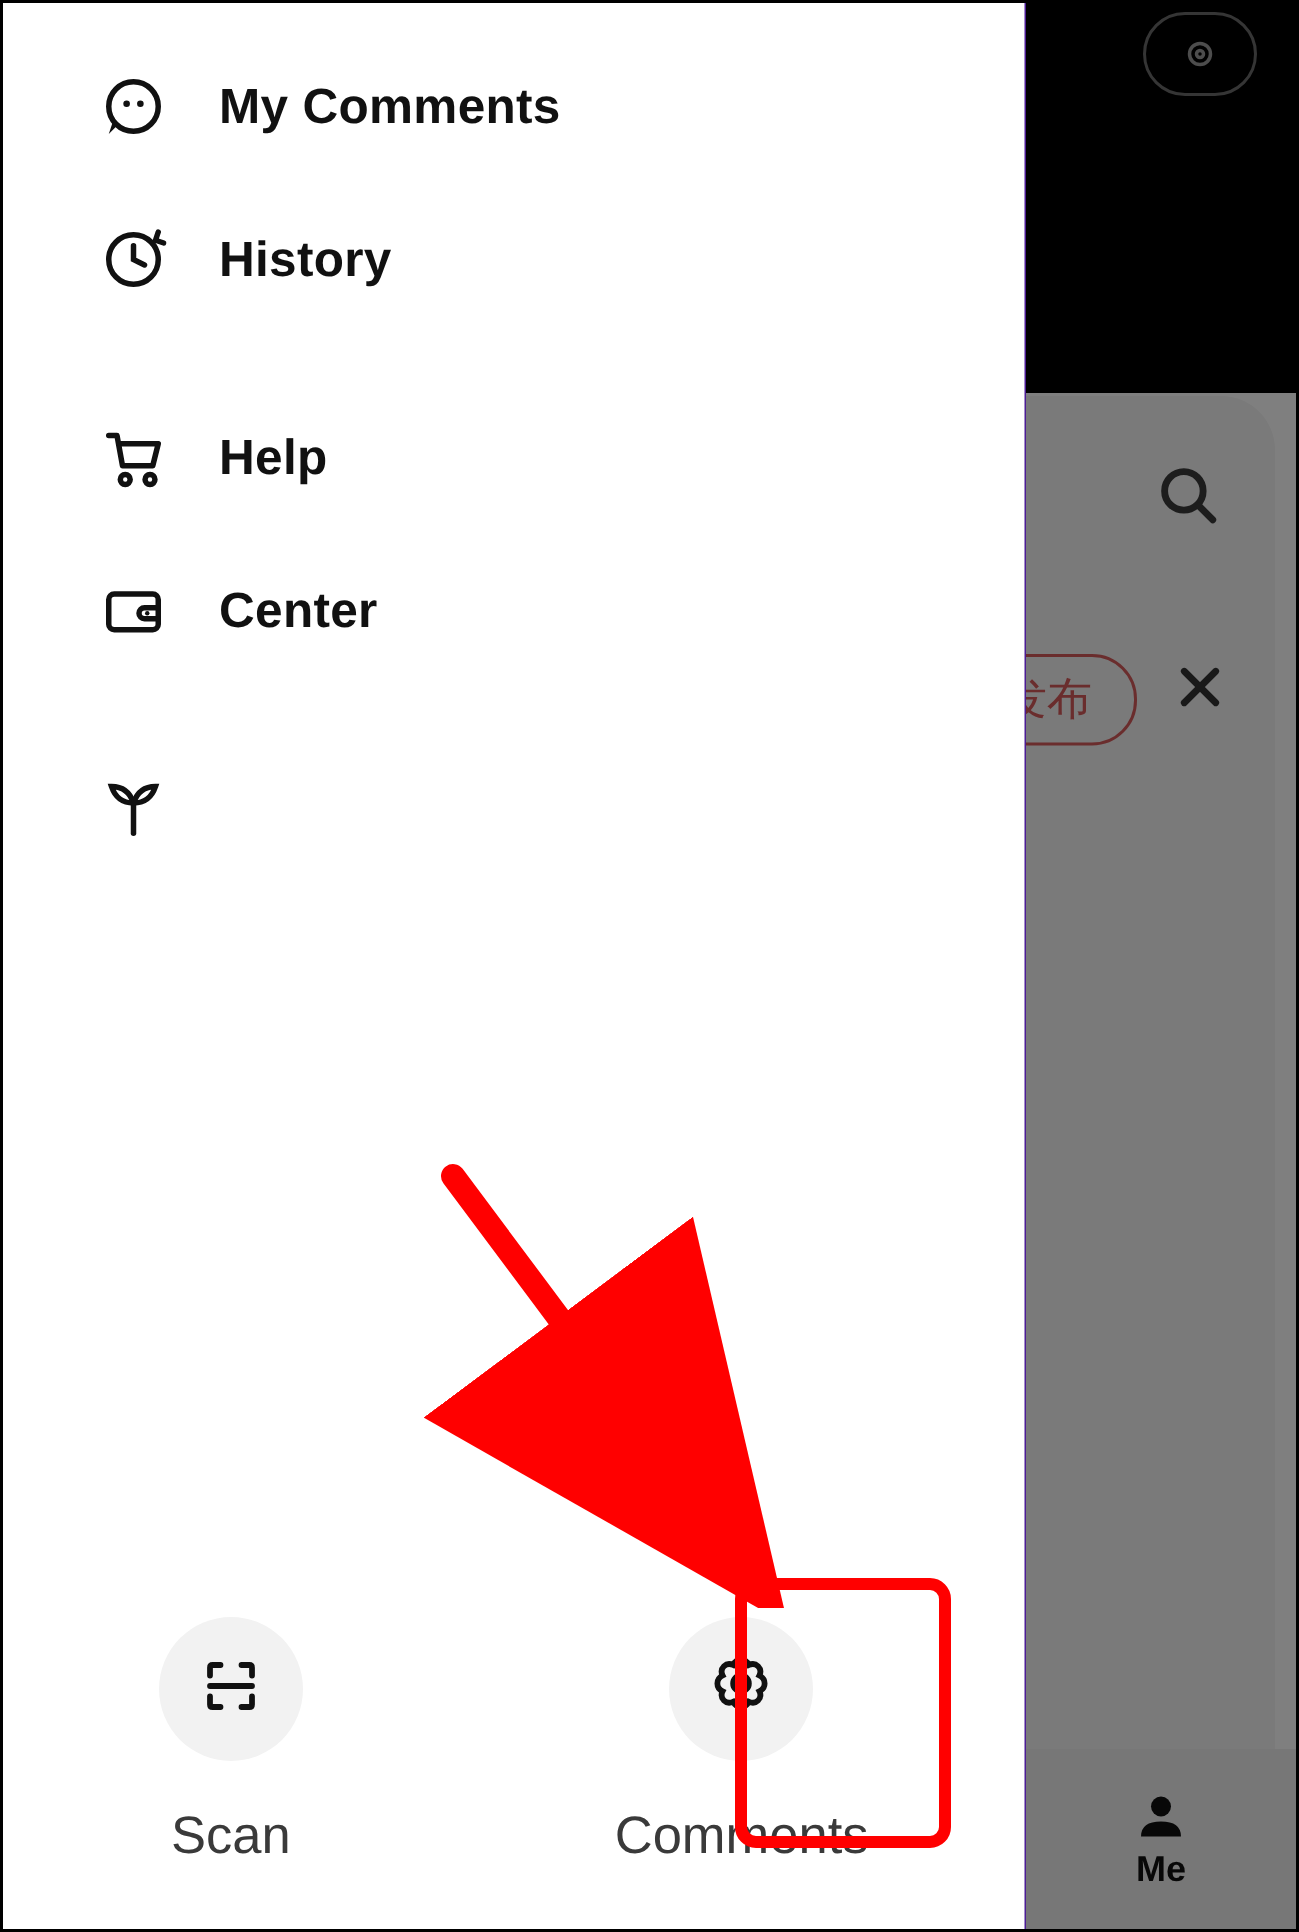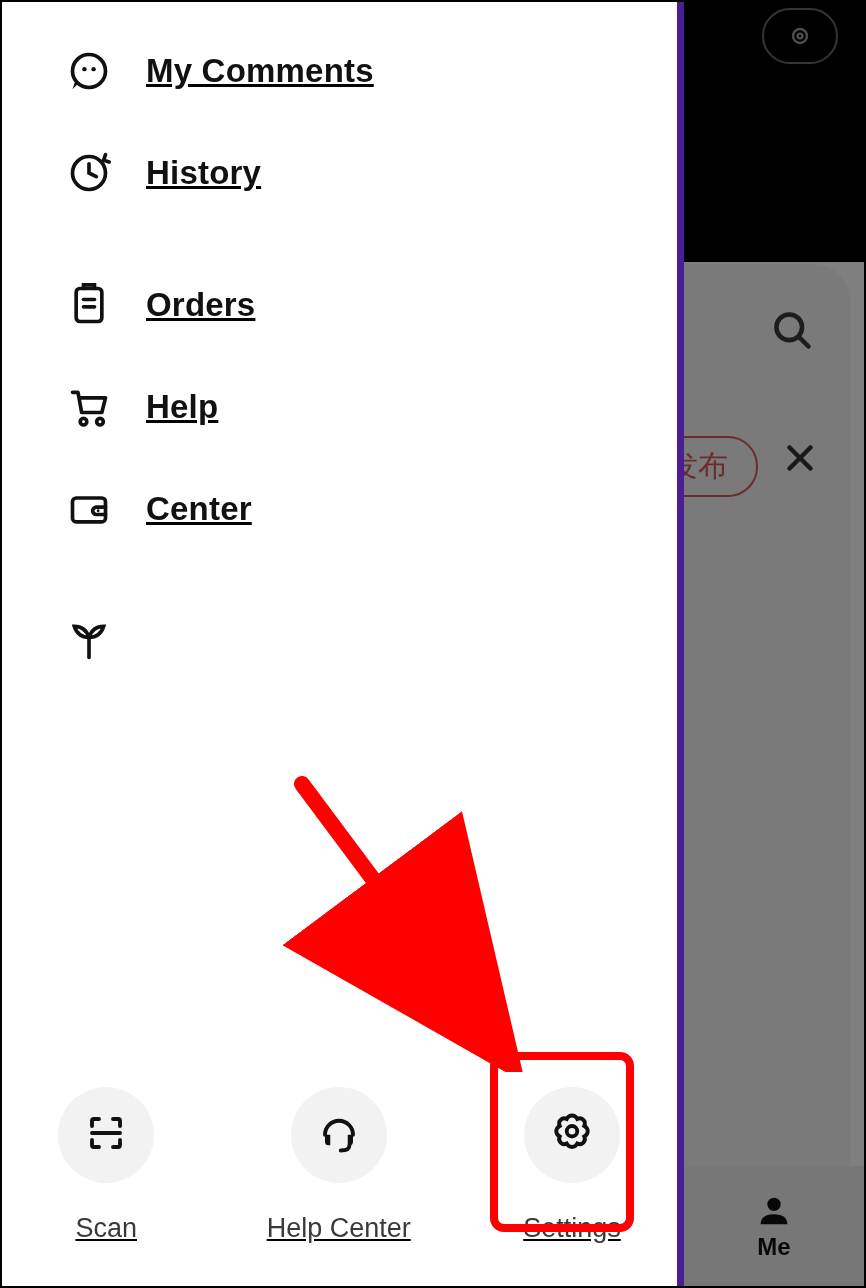--- a/index.html
+++ b/index.html
@@ -12,24 +12,23 @@
     border: 2px solid #000;
     overflow: hidden;
   }
   .drawer {
     position: absolute;
     left: 0; top: 0;
     width: 682px;
     height: 100%;
     background: #fff;
     z-index: 20;
-    border-right: 7px solid #4c1d95;
+    border-right: 1px solid #4c1d95;
     display: flex;
     flex-direction: column;
-    text-decoration: underline;
   }
   .menu-list {
     flex: 0 0 auto;
     padding-top: 18px;
   }
   .menu-item {
     display: flex;
     align-items: center;
     padding: 26px 0 26px 62px;
     cursor: pointer;
@@ -64,21 +63,21 @@
   }
   .bottom-circle {
     width: 96px; height: 96px;
     border-radius: 50%;
     background: #f2f2f2;
     display: flex; align-items: center; justify-content: center;
     margin-bottom: 30px;
   }
   .bottom-circle svg { width: 42px; height: 42px; }
   .bottom-label {
-    font-size: 27px;
+    font-size: 35px;
     color: #3a3a3a;
     font-weight: 400;
   }
 
   
   .highlight-rect {
     position: absolute;
     border: 8px solid #f00;
     border-radius: 14px;
     pointer-events: none;
@@ -220,31 +219,20 @@
             <circle cx="12" cy="12" r="9"></circle>
             <path d="M12 7 L12 12 L16 14"></path>
             <path d="M20 5 L21 2 M20 5 L23 6" stroke-width="2"></path>
           </svg>
       </span>
       <span class="label">History</span>
     </div>
 
     <div class="group-gap"></div>
 
-    <div class="menu-item">
-      <span class="icon-wrap">
-        <svg viewBox="0 0 24 24" fill="none" stroke="#111" stroke-width="2" stroke-linecap="round">
-            <rect x="5" y="3" width="14" height="18" rx="2"></rect>
-            <path d="M9 3 L9 1 L15 1 L15 3"></path>
-            <line x1="9" y1="9" x2="15" y2="9"></line>
-            <line x1="9" y1="13" x2="15" y2="13"></line>
-          </svg>
-      </span>
-      <span class="label">Orders</span>
-    </div>
 
     <div class="menu-item">
       <span class="icon-wrap">
         <svg viewBox="0 0 24 24" fill="none" stroke="#111" stroke-width="2" stroke-linecap="round" stroke-linejoin="round">
             <path d="M3 4 L6 4 L8 15 L19 15 L21 7 L7 7"></path>
             <circle cx="9" cy="20" r="1.8"></circle>
             <circle cx="18" cy="20" r="1.8"></circle>
           </svg>
       </span>
       <span class="label">Help</span>
@@ -284,44 +272,31 @@
               <path d="M16 4 L19 4 Q20 4 20 5 L20 8"></path>
               <path d="M20 16 L20 19 Q20 20 19 20 L16 20"></path>
               <path d="M8 20 L5 20 Q4 20 4 19 L4 16"></path>
               <line x1="4" y1="12" x2="20" y2="12"></line>
             </svg>
         </span>
       </div>
       <span class="bottom-label">Scan</span>
     </div>
 
-    <div class="bottom-item">
-      <div class="bottom-circle">
-        <span>
-          <svg viewBox="0 0 24 24" fill="none" stroke="#111" stroke-width="2.2" stroke-linecap="round">
-              <path d="M4 13 A8 8 0 0 1 20 13"></path>
-              <path d="M4 13 L4 17 A2 2 0 0 0 6 19 L7 19 L7 13 Z" fill="#111" stroke="none"></path>
-              <path d="M20 13 L20 17 A2 2 0 0 1 18 19 L17 19 L17 13 Z" fill="#111" stroke="none"></path>
-              <path d="M18 19 Q18 22 13 22"></path>
-            </svg>
-        </span>
-      </div>
-      <span class="bottom-label">Help Center</span>
-    </div>
 
     <div class="bottom-item">
       <div class="bottom-circle">
         <span>
           <svg viewBox="0 0 24 24" fill="none" stroke="#111" stroke-width="2.2">
               <path d="M12 2 Q14 2 15 4 Q17 3 18.5 4.5 Q20 6 19 8 Q21 9 21 11 Q21 13 19 14 Q20 16 18.5 17.5 Q17 19 15 18 Q14 20 12 20 Q10 20 9 18 Q7 19 5.5 17.5 Q4 16 5 14 Q3 13 3 11 Q3 9 5 8 Q4 6 5.5 4.5 Q7 3 9 4 Q10 2 12 2 Z"></path>
               <circle cx="12" cy="11" r="3"></circle>
             </svg>
         </span>
       </div>
-      <span class="bottom-label">Settings</span>
+      <span class="bottom-label">Comments</span>
     </div>
   </div>
 </div>
 
 <div class="highlight-rect" style="left:488px; top:1050px; width:144px; height:180px;"></div>
 
 <svg class="arrow-svg" style="left:280px; top:770px; width:260px; height:300px;" viewBox="0 0 260 300">
   <defs>
     <marker id="ah" markerWidth="16" markerHeight="14" refX="12" refY="7" orient="auto">
       <polygon points="0,0 16,7 0,14" fill="#ff0000"></polygon>

